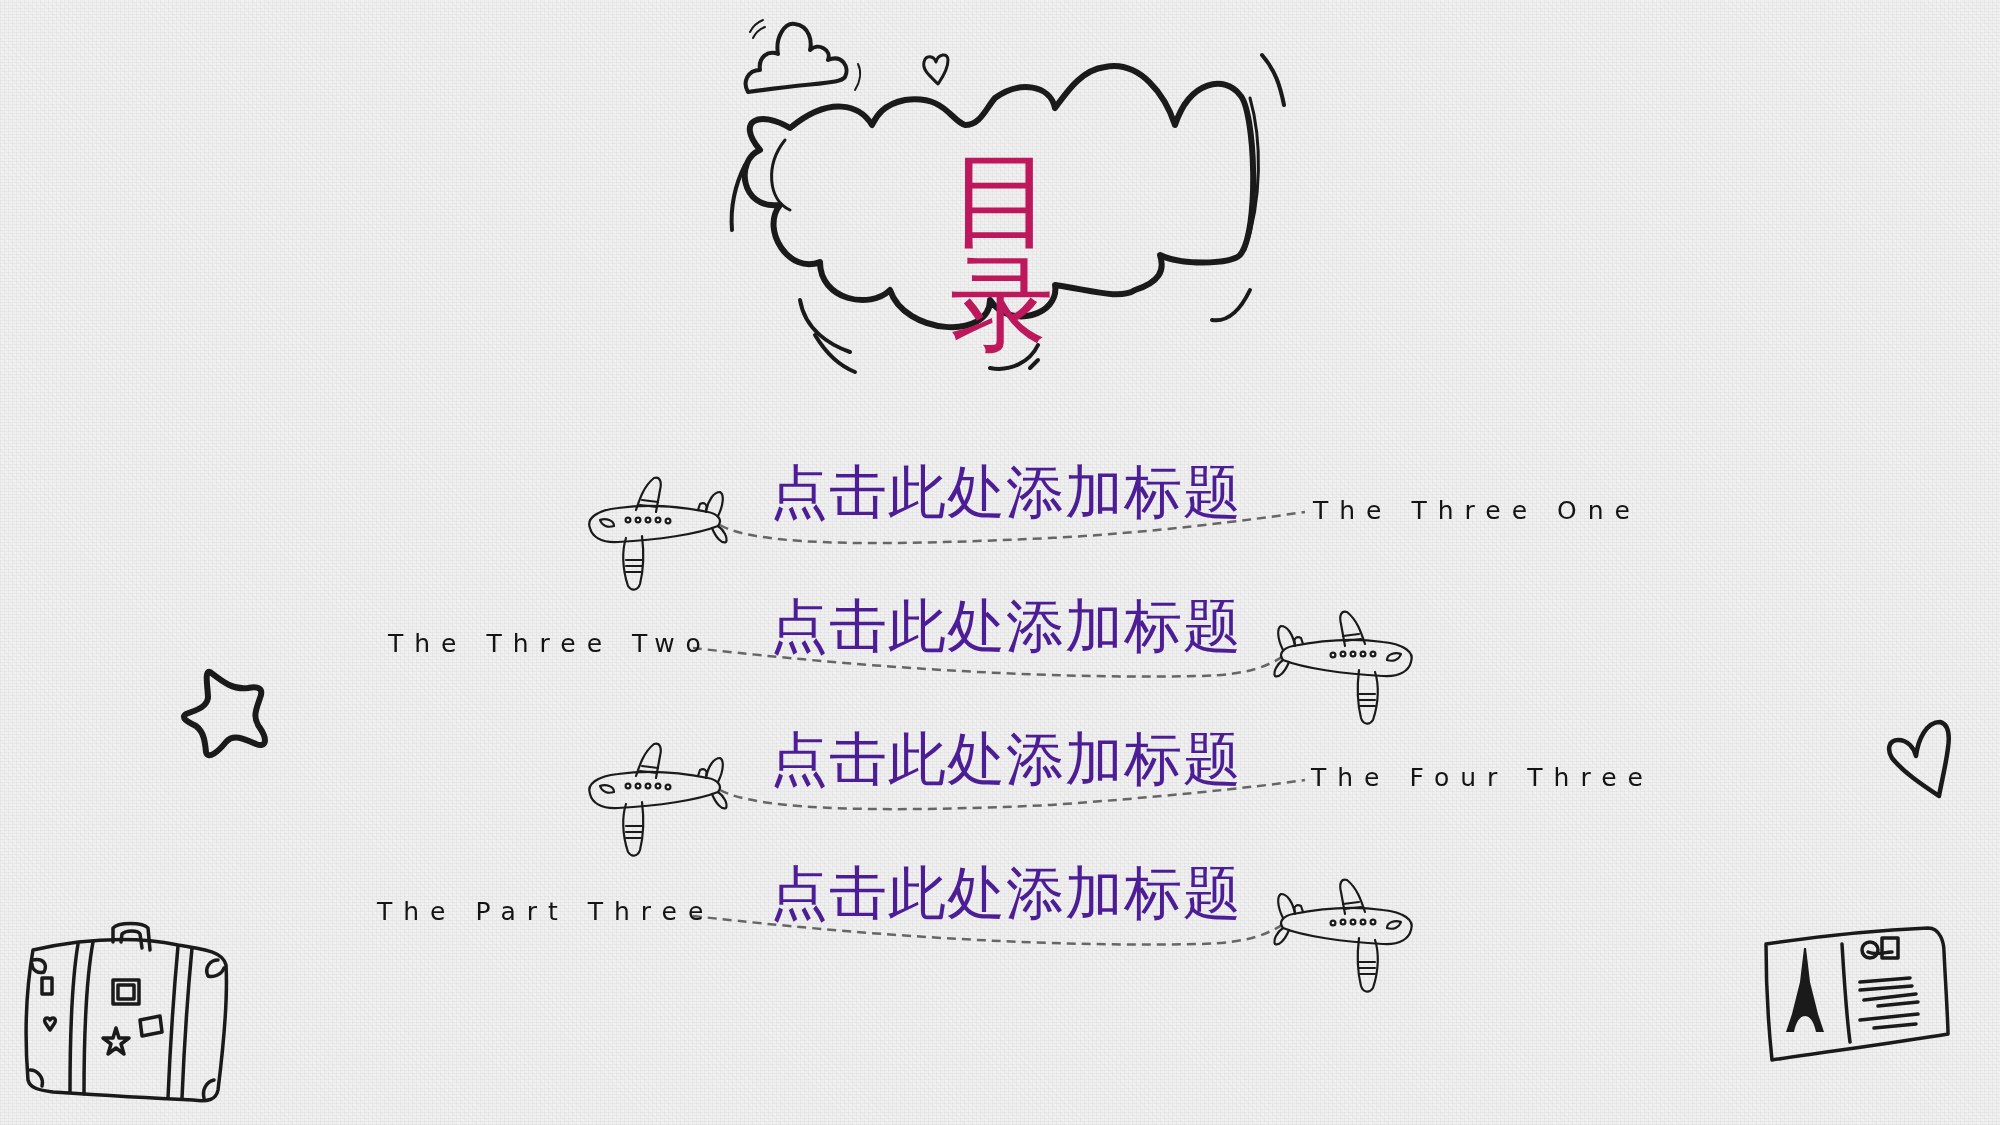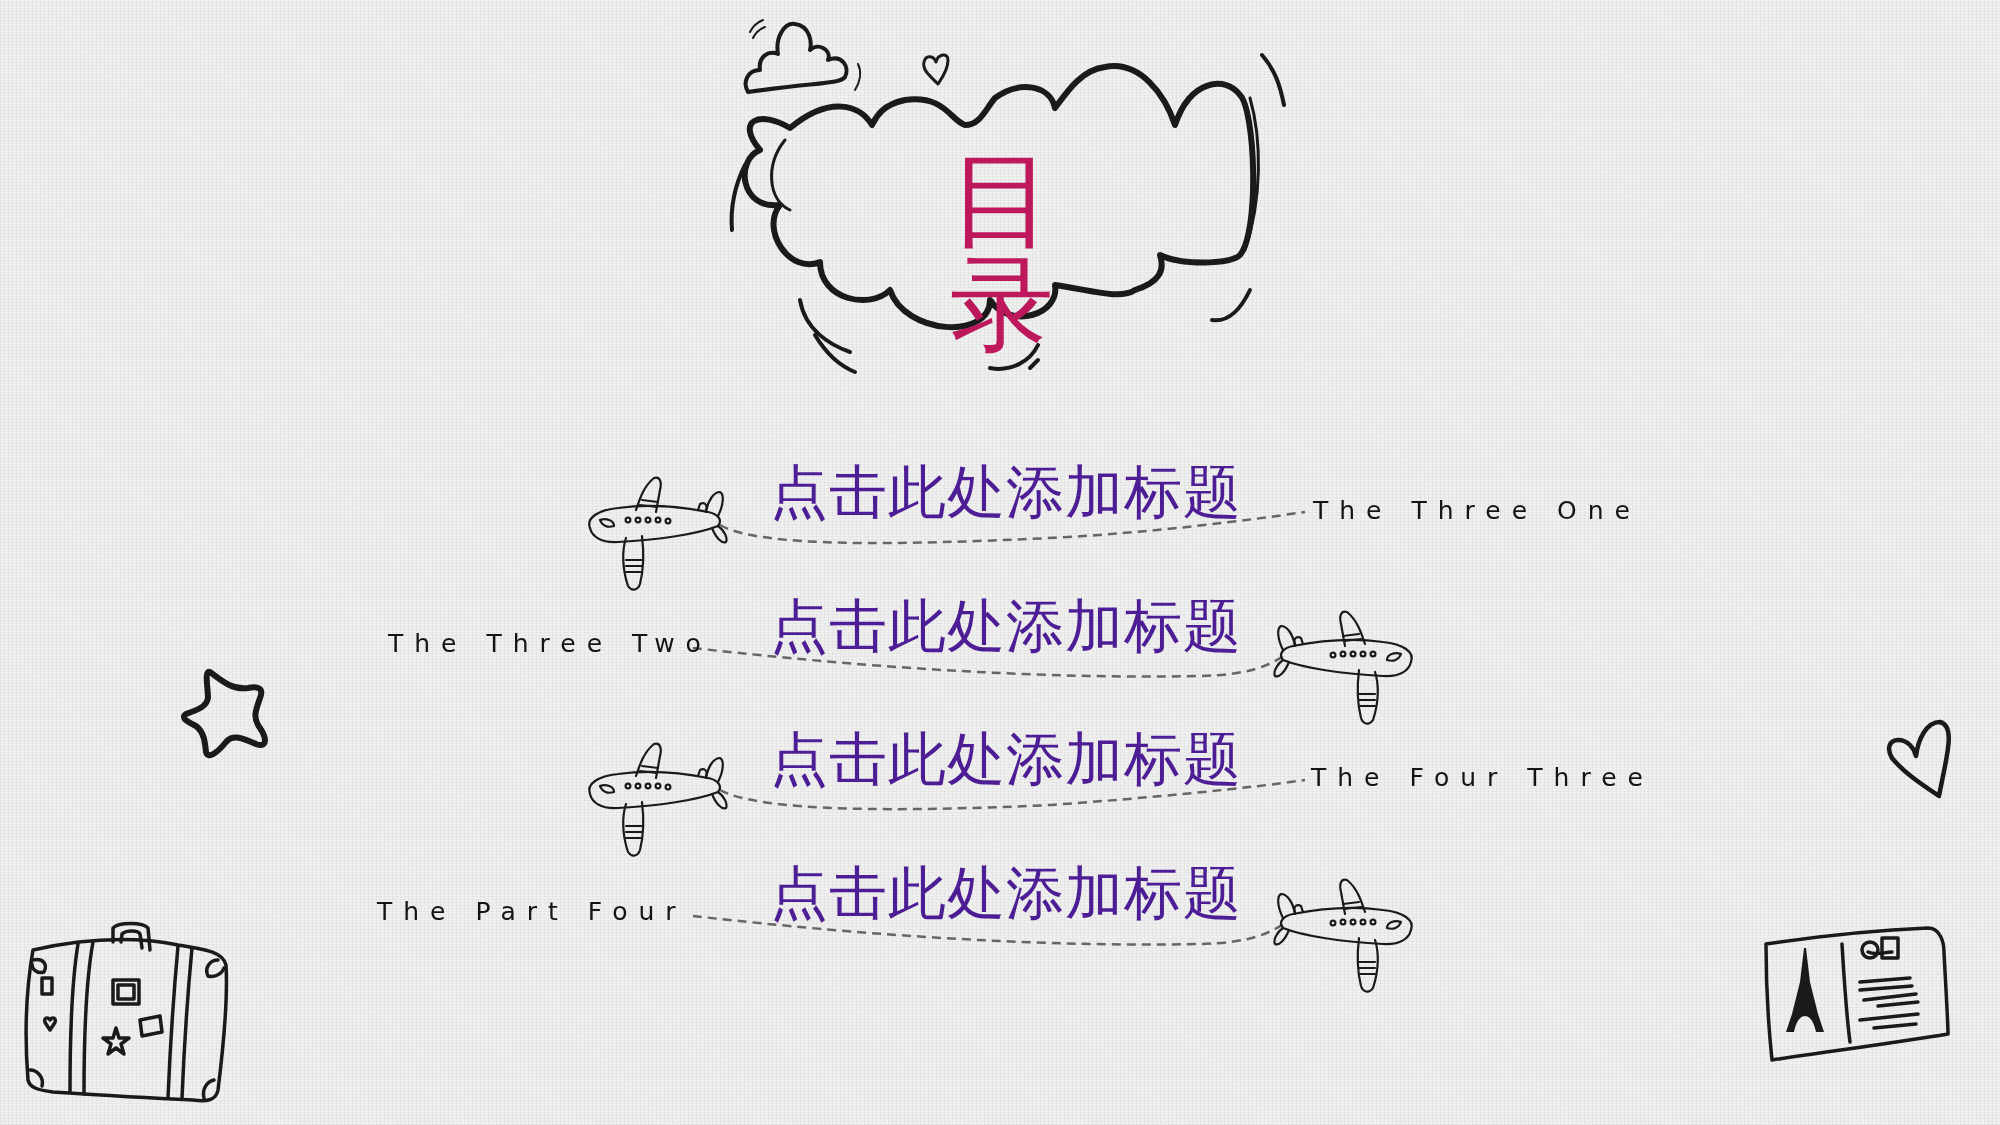--- a/index.html
+++ b/index.html
@@ -114,21 +114,21 @@
 <svg class="abs" style="left:1268px;top:602px;transform:scaleX(-1)" width="155" height="130">
     <use href="#plane"></use>
   </svg>
 
 <svg class="abs" style="left:578px;top:734px" width="155" height="130">
     <use href="#plane"></use>
   </svg>
 <div class="item-title" style="left:770px;top:730px">点击此处添加标题</div>
 <div class="part-label" style="left:1311px;top:765px">The Four Three</div>
 
-<div class="part-label" style="left:377px;top:899px">The Part Four</div>
+<div class="part-label" style="left:377px;top:899px">The Part Three</div>
 <div class="item-title" style="left:770px;top:864px">点击此处添加标题</div>
 <svg class="abs" style="left:1268px;top:870px;transform:scaleX(-1)" width="155" height="130">
     <use href="#plane"></use>
   </svg>
 
 <svg class="abs" style="left:178px;top:662px" width="100" height="105">
   <path class="doodle" stroke-width="6" d="M32,10 C45,20 55,28 70,26 C80,24 86,26 82,36 C78,48 74,55 82,66 C90,78 88,86 78,82 C65,76 55,72 48,80 C40,90 30,98 28,90 C27,80 26,70 18,64 C10,60 2,56 8,52 C18,48 28,46 30,36 C30,26 26,8 32,10 Z"></path>
 </svg>
 
 <svg class="abs" style="left:1884px;top:718px" width="72" height="85">

